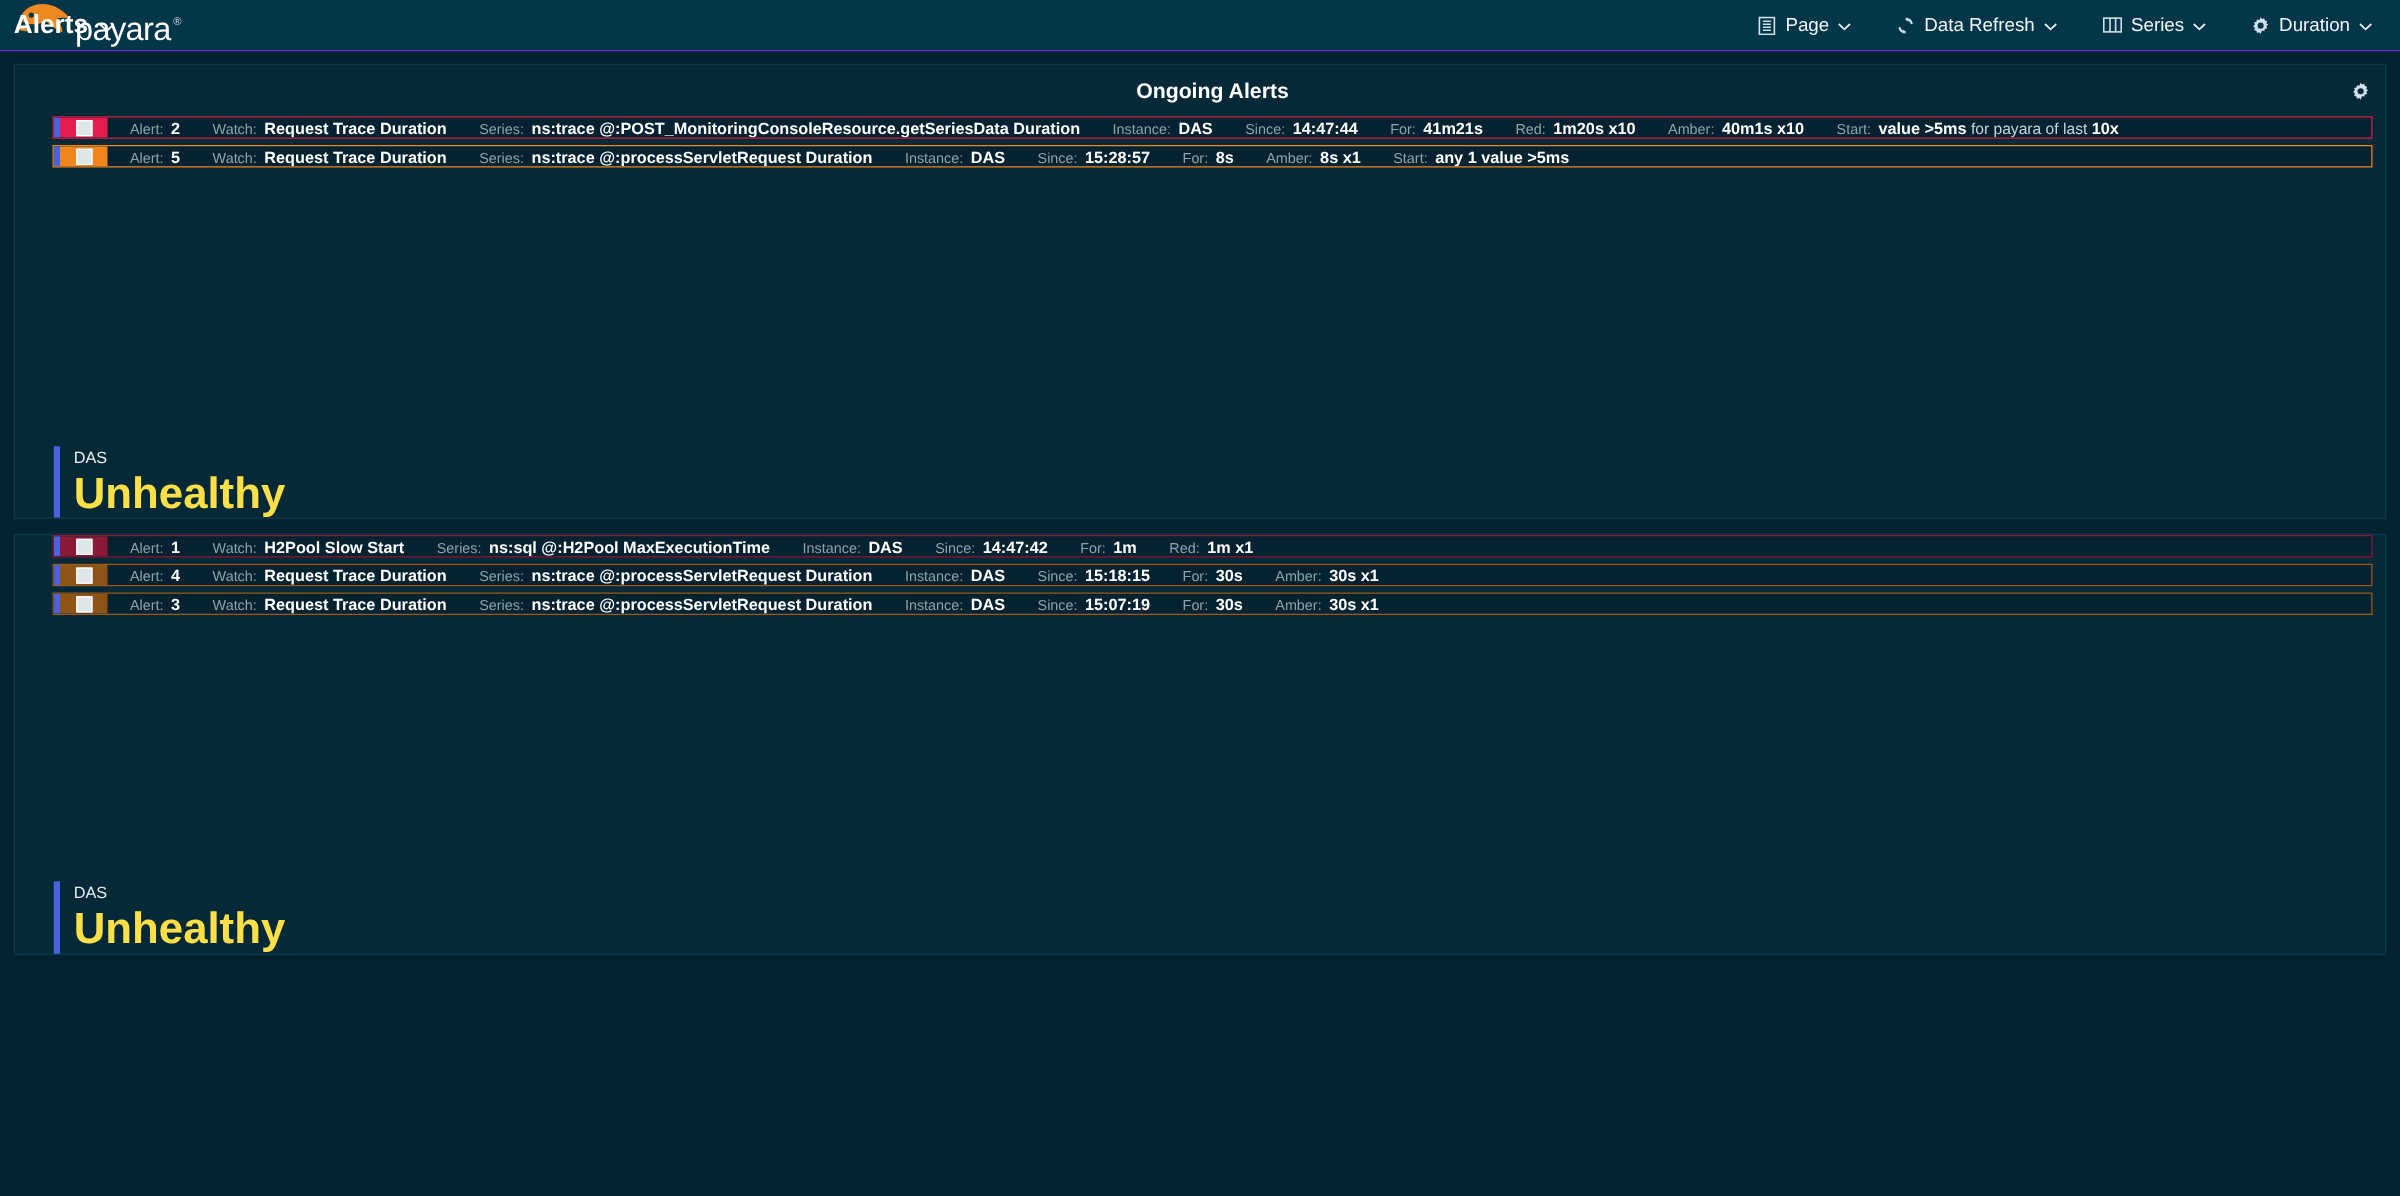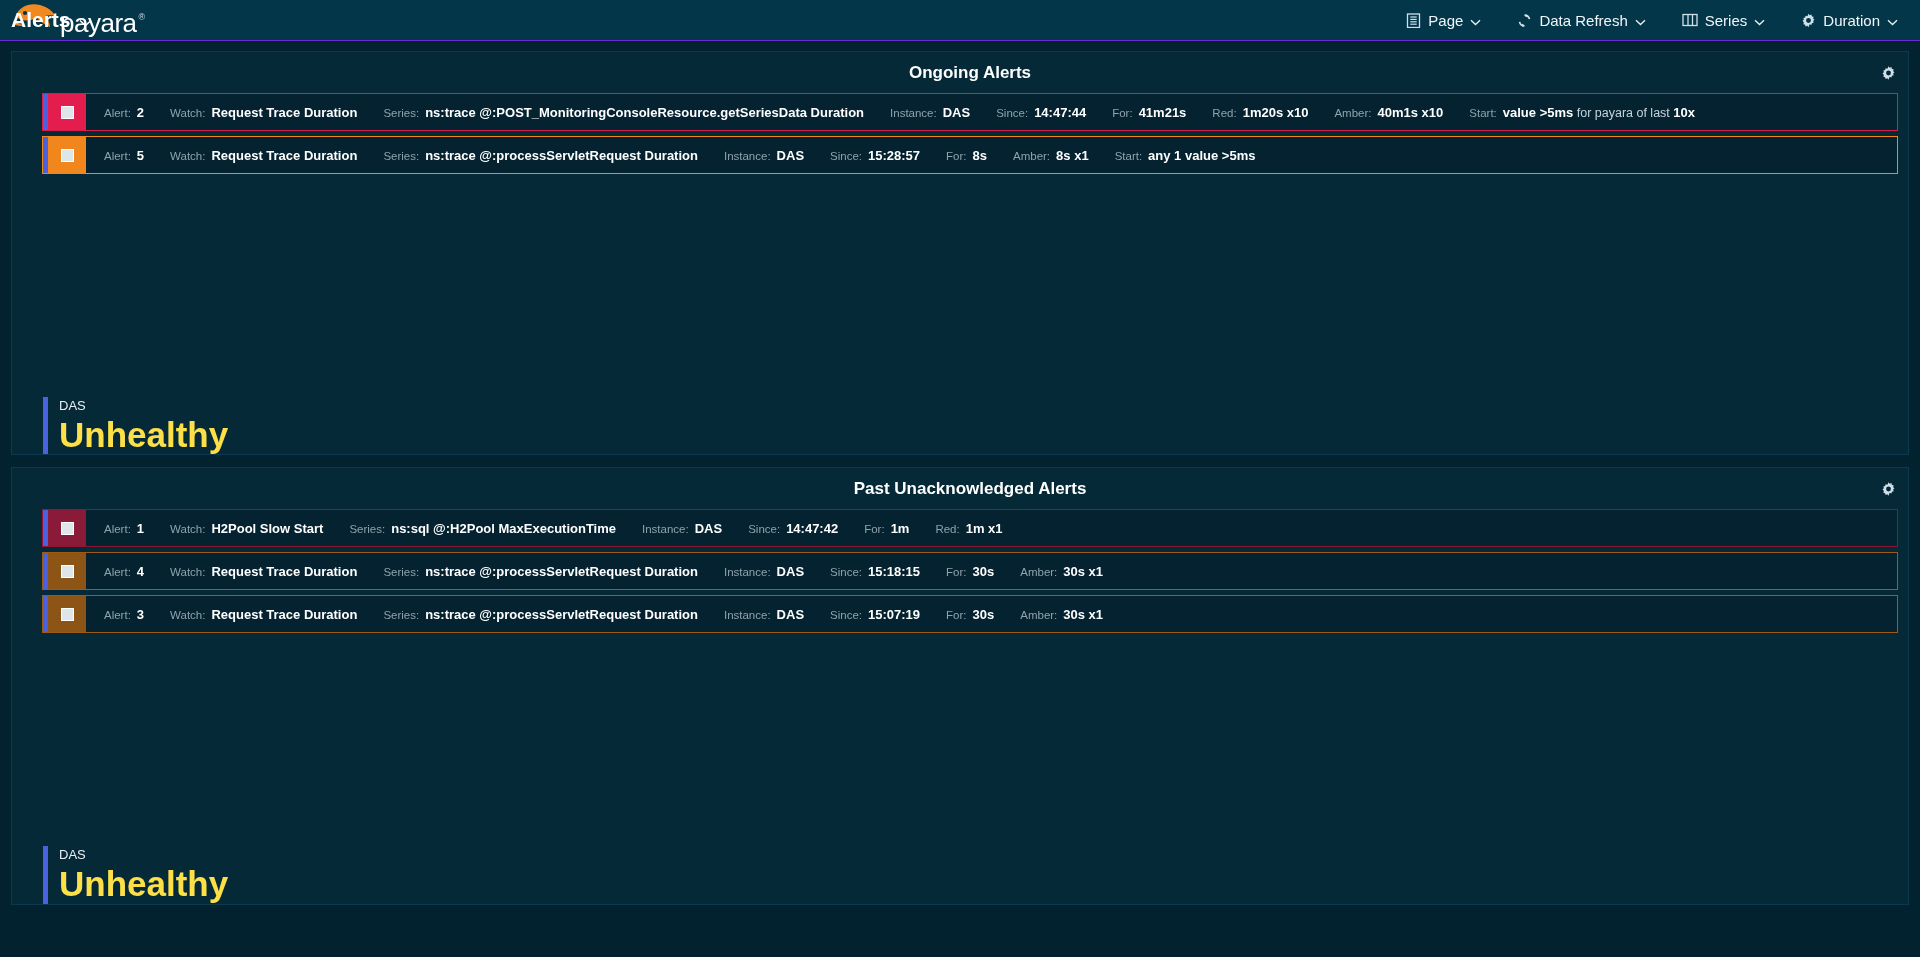--- a/index.html
+++ b/index.html
@@ -88,21 +88,21 @@
     color: #cfe0e8;
     cursor: pointer;
     display: flex;
   }
   .panel-body { padding: 0 10px 0 10px; }
 
   
   .alert-row {
     display: flex;
     align-items: stretch;
-    height: 38px;
+    height: 18px;
     margin-bottom: 5px;
     background: #042230;
     border: 1px solid transparent;
     overflow: hidden;
   }
   .alert-row.sev-red    { border-color: #d51e49; }
   .alert-row.sev-amber  { border-color: #f0861c; }
   .alert-row.sev-darkred{ border-color: #8e1633; }
   .alert-row.sev-darkamber { border-color: #9c5a14; }
 
@@ -374,29 +374,20 @@
     <div class="status-block">
       <div class="status-bar"></div>
       <div class="status-text">
         <span class="status-name">DAS</span>
         <span class="status-value">Unhealthy</span>
       </div>
     </div>
   </div>
 
   <div class="panel">
-    <div class="panel-head">
-      <span class="panel-title">Past Unacknowledged Alerts</span>
-      <span class="panel-gear">
-        <svg width="15" height="15" viewBox="0 0 16 16">
-          <path fill="#cfe0e8" d="M8 0.8 l1.2 1.5 1.9-0.6 0.5 1.9 1.9 0.5-0.6 1.9 1.5 1.2-1.5 1.2 0.6 1.9-1.9 0.5-0.5 1.9-1.9-0.6L8 15.2 6.8 13.7l-1.9 0.6-0.5-1.9-1.9-0.5 0.6-1.9L1.6 8.3 3.1 7.1 2.5 5.2l1.9-0.5 0.5-1.9 1.9 0.6z"></path>
-          <circle cx="8" cy="8" r="2.6" fill="#062938"></circle>
-        </svg>
-      </span>
-    </div>
 
     <div class="panel-body">
 
       <div class="alert-row sev-darkred">
         <div class="row-accent"></div>
         <div class="row-check">
           <span class="checkbox"></span>
         </div>
         <div class="row-fields">
           <span class="field">

